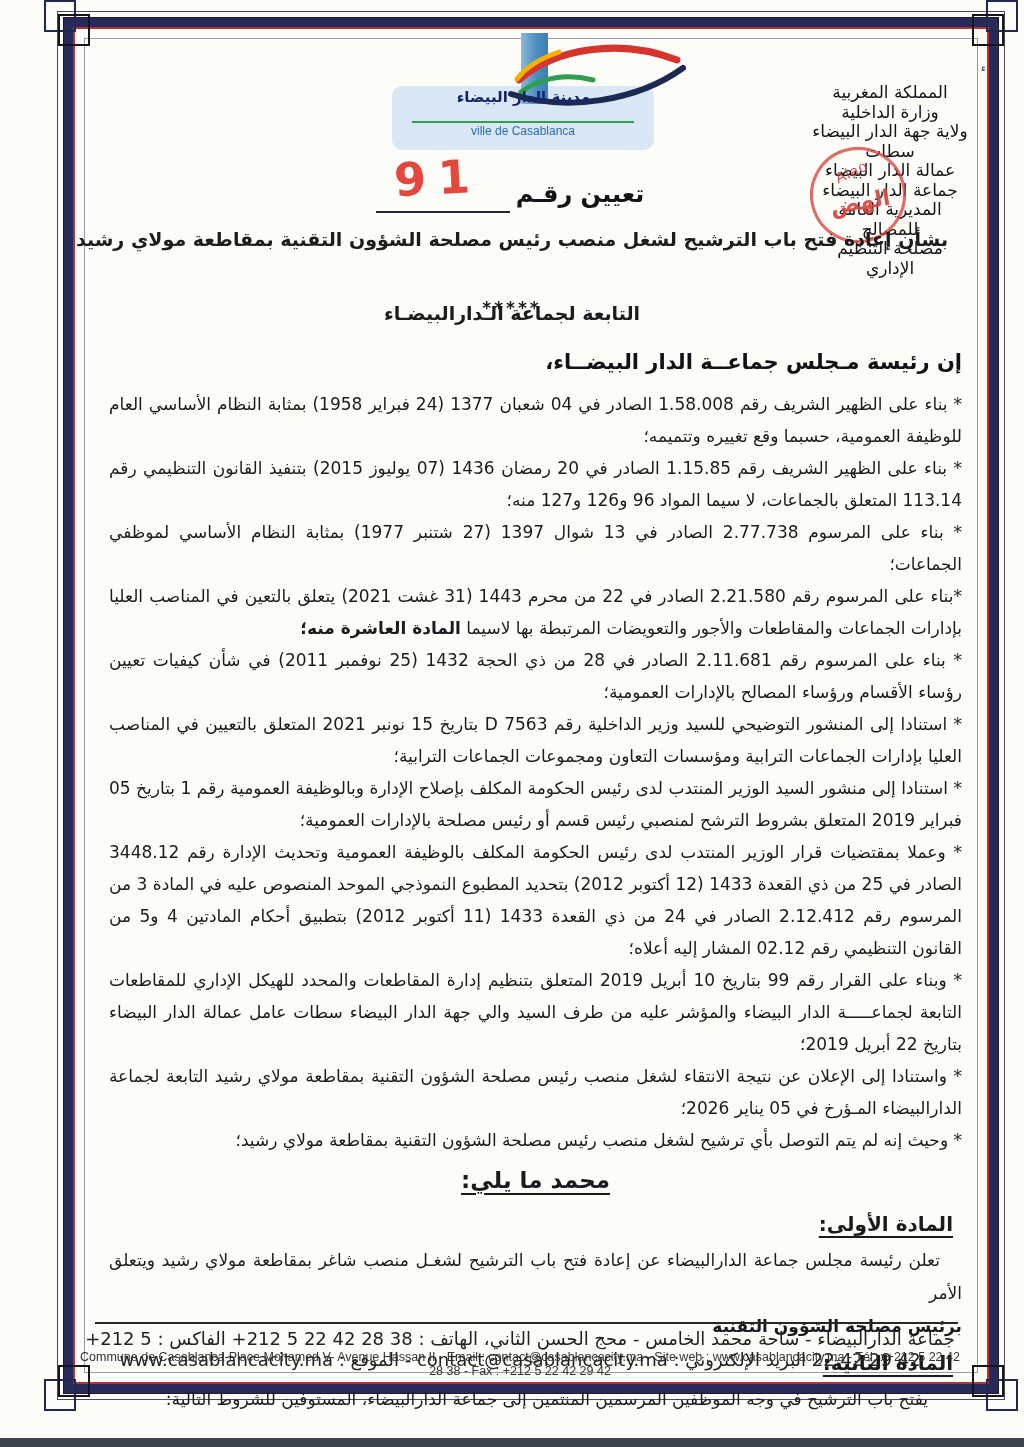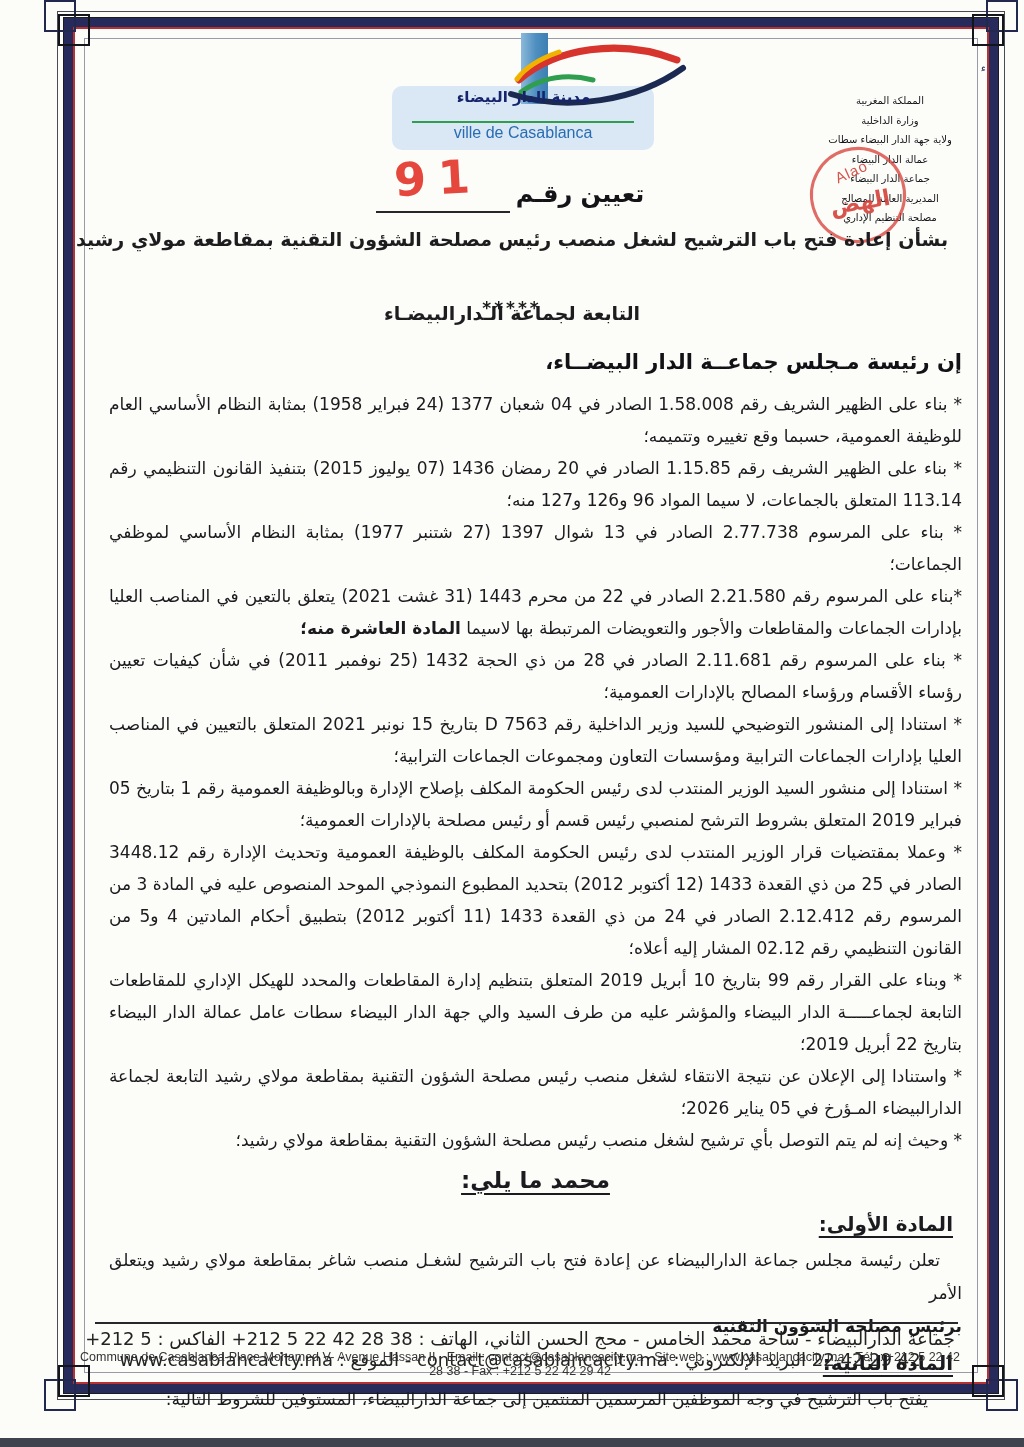--- a/index.html
+++ b/index.html
@@ -25,24 +25,24 @@
   .margin-mark{position:absolute;left:981px;top:62px;font-size:11px;color:#2a2f55;transform:rotate(8deg);}
   
   .logo-panel{position:absolute;left:392px;top:86px;width:262px;height:64px;background:#d9e8f4;border-radius:10px;}
   .logo-ribbon{position:absolute;left:521px;top:33px;width:27px;height:71px;
     background:linear-gradient(90deg,#8cb9da 0%,#4e8fc0 55%,#3d7fb3 100%);}
   .logo-swoosh{position:absolute;left:455px;top:40px;}
   .logo-ar{position:absolute;left:392px;top:88px;width:263px;text-align:center;
     font-size:15px;font-weight:bold;color:#16246d;}
   .logo-underline{position:absolute;left:412px;top:121px;width:222px;height:2px;background:#2f9e4f;}
   .logo-fr{position:absolute;left:392px;top:124px;width:262px;text-align:center;
-    font-size:16px;color:#2a6cb3;font-family:"Liberation Sans",sans-serif;direction:ltr;}
+    font-size:12px;color:#2a6cb3;font-family:"Liberation Sans",sans-serif;direction:ltr;}
   
-  .letterhead{position:absolute;left:812px;top:91px;width:156px;text-align:center;
-    font-size:10px;line-height:19.5px;color:#15151a;}
+  .letterhead{position:absolute;left:812px;top:83px;width:156px;text-align:center;
+    font-size:17px;line-height:19.5px;color:#15151a;}
   
   .stamp{position:absolute;left:810px;top:147px;width:90px;height:90px;border-radius:50%;
     border:3px solid rgba(213,62,55,.82);transform:rotate(-16deg);color:#d4453e;opacity:.92;}
   .stamp .lat{position:absolute;left:0;right:0;top:12px;text-align:center;
     font-family:"Liberation Sans",sans-serif;font-size:15px;letter-spacing:1px;transform:rotate(-8deg);}
   .stamp .ara{position:absolute;left:0;right:0;top:40px;text-align:center;font-size:22px;font-weight:bold;transform:rotate(6deg);}
   
   .decree-label{position:absolute;left:505px;top:180px;width:150px;text-align:center;
     font-size:24px;font-weight:bold;color:#141418;}
   .decree-underline{position:absolute;left:376px;top:211px;width:134px;height:2px;background:#26262c;}

